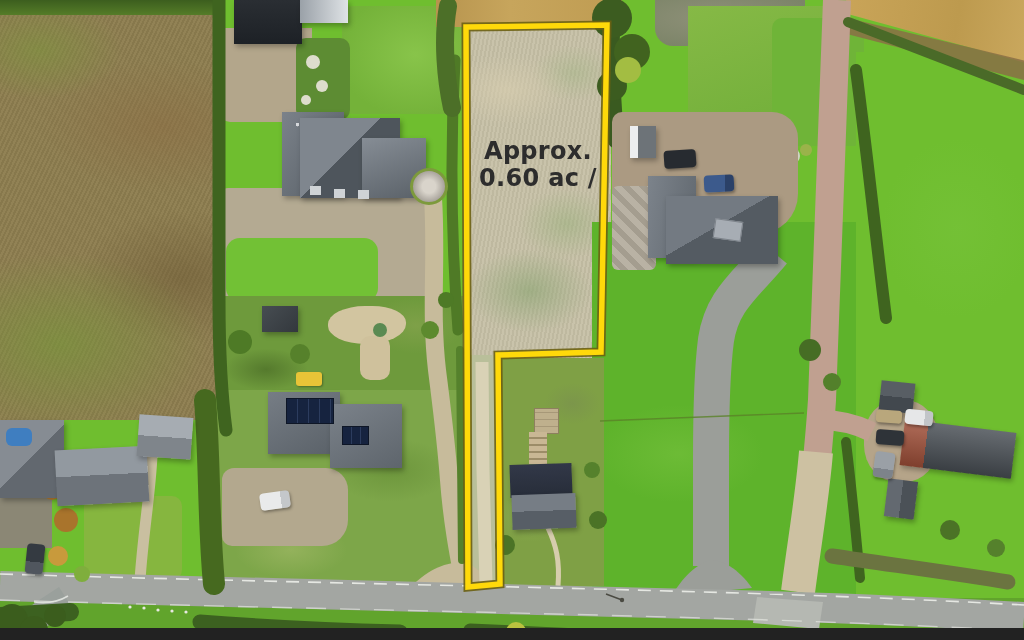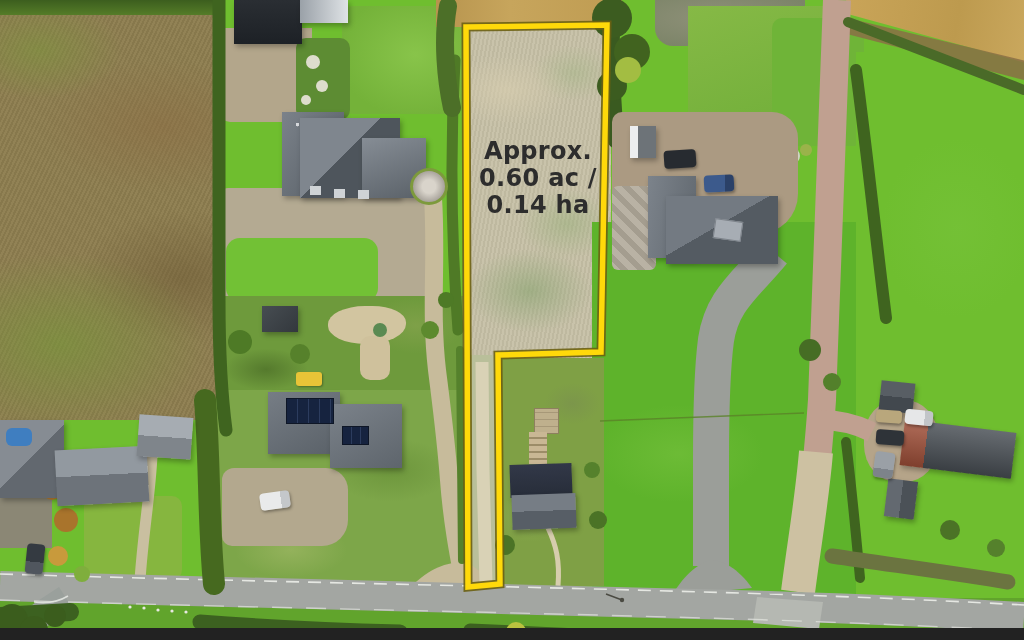--- a/index.html
+++ b/index.html
@@ -207,16 +207,15 @@
   <div class="car" style="left:874px;top:452px;width:20px;height:26px;background:linear-gradient(180deg,#9aa0a6 0 65%,#7d838a 65%);transform:rotate(8deg);"></div>
 
   <svg class="layer" viewBox="0 0 1024 640">
     <path d="M 466 27 L 607 25 L 601 352 L 498 355 L 500 584 L 468 587 Z" fill="none" stroke="var(--boundary-edge)" stroke-width="9" stroke-linejoin="miter" opacity=".9"></path>
     <path d="M 466 27 L 607 25 L 601 352 L 498 355 L 500 584 L 468 587 Z" fill="none" stroke="var(--boundary-yellow)" stroke-width="5.5" stroke-linejoin="miter"></path>
   </svg>
 
   <div id="plot-label">
     <span>Approx.</span>
     <span>0.60 ac /</span>
-    <span>0.14 ha</span>
   </div>
 
 </div>
 
 </body></html>

